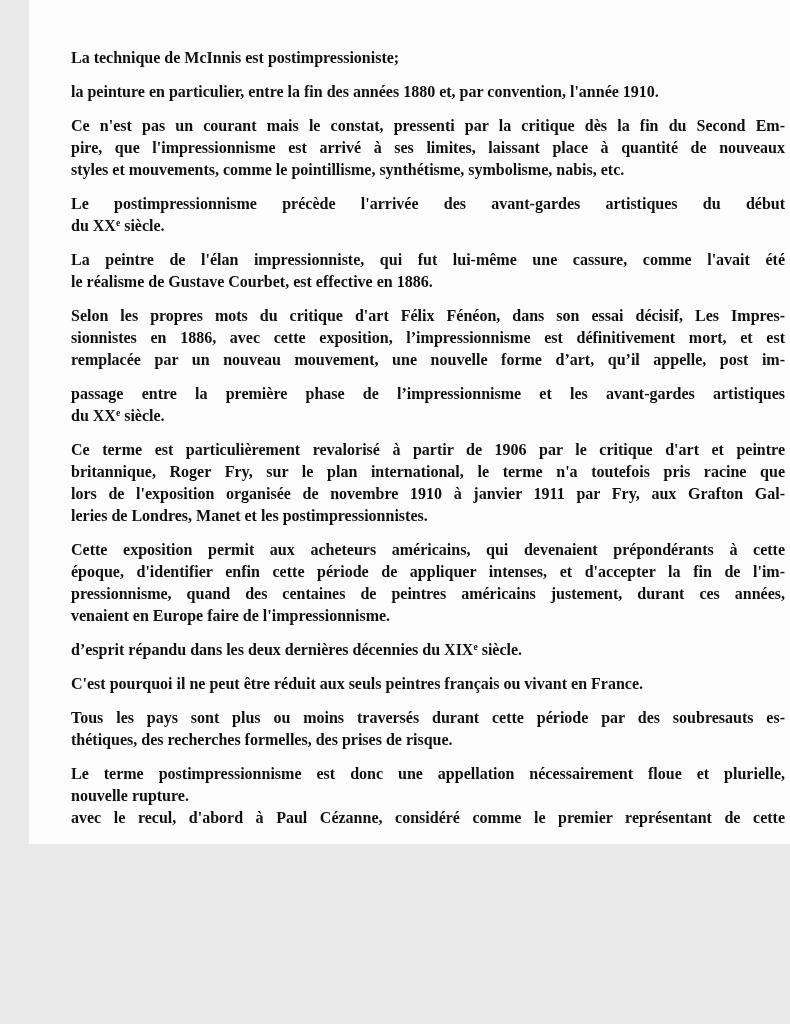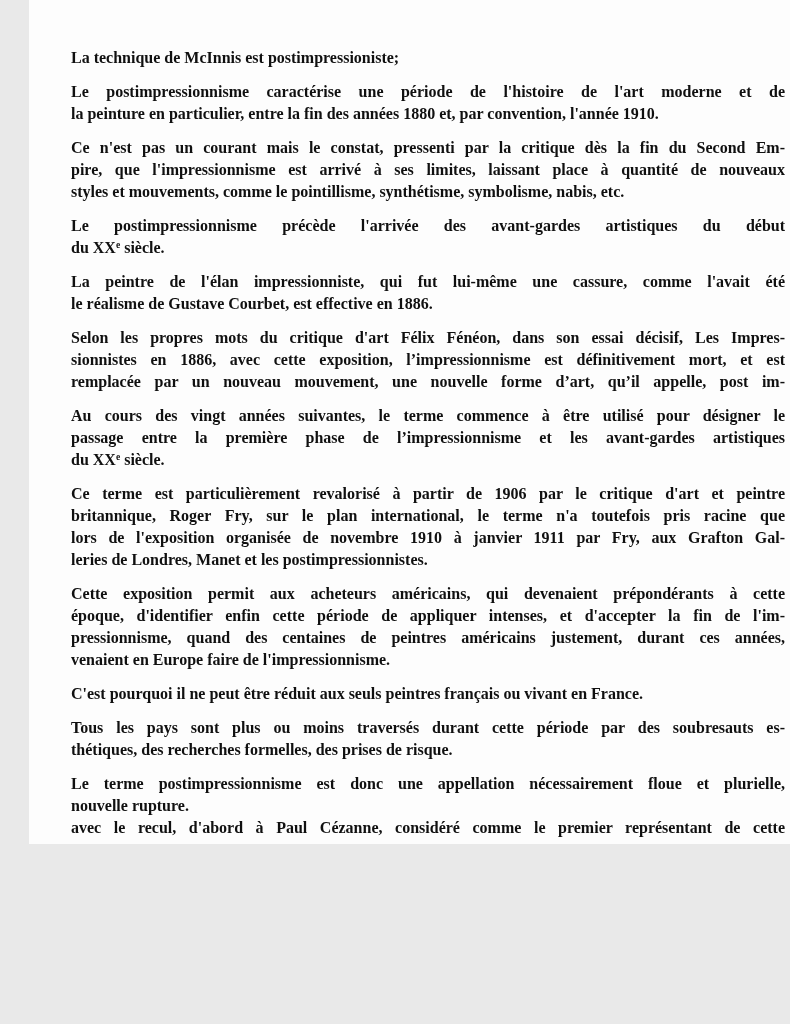--- a/index.html
+++ b/index.html
@@ -79,21 +79,20 @@
 <body>
 
 <div class="page">
   <div class="content">
 
     <div class="para">
       <span class="ln last">La technique de McInnis est postimpressioniste;</span>
     </div>
 
     <div class="para">
-      <span class="ln just">Le postimpressionnisme caractérise une période de l'histoire de l'art moderne et de</span>
       <span class="ln last">la peinture en particulier, entre la fin des années 1880 et, par convention, l'année 1910.</span>
     </div>
 
     <div class="para">
       <span class="ln just">Ce n'est pas un courant mais le constat, pressenti par la critique dès la fin du Second Em-</span>
       <span class="ln just">pire, que l'impressionnisme est arrivé à ses limites, laissant place à quantité de nouveaux</span>
       <span class="ln last">styles et mouvements, comme le pointillisme, synthétisme, symbolisme, nabis, etc.</span>
     </div>
 
     <div class="para">
@@ -106,40 +105,40 @@
       <span class="ln last">le réalisme de Gustave Courbet, est effective en 1886.</span>
     </div>
 
     <div class="para">
       <span class="ln just">Selon les propres mots du critique d'art Félix Fénéon, dans son essai décisif, Les Impres-</span>
       <span class="ln just">sionnistes en 1886, avec cette exposition, l’impressionnisme est définitivement mort, et est</span>
       <span class="ln just">remplacée par un nouveau mouvement, une nouvelle forme d’art, qu’il appelle, post im-</span>
     </div>
 
     <div class="para">
-      <span class="ln just">Au cours des vingt années suivantes, le terme commence à être utilisé pour désigner le</span>
       <span class="ln just">passage entre la première phase de l’impressionnisme et les avant-gardes artistiques</span>
       <span class="ln last"><span>du XX</span><sup class="sup">e</sup><span> siècle.</span></span>
     </div>
 
     <div class="para">
       <span class="ln just">Ce terme est particulièrement revalorisé à partir de 1906 par le critique d'art et peintre</span>
       <span class="ln just">britannique, Roger Fry, sur le plan international, le terme n'a toutefois pris racine que</span>
       <span class="ln just">lors de l'exposition organisée de novembre 1910 à janvier 1911 par Fry, aux Grafton Gal-</span>
       <span class="ln last">leries de Londres, Manet et les postimpressionnistes.</span>
     </div>
 
     <div class="para">
       <span class="ln just">Cette exposition permit aux acheteurs américains, qui devenaient prépondérants à cette</span>
       <span class="ln just">époque, d'identifier enfin cette période de appliquer intenses, et d'accepter la fin de l'im-</span>
       <span class="ln just">pressionnisme, quand des centaines de peintres américains justement, durant ces années,</span>
       <span class="ln last">venaient en Europe faire de l'impressionnisme.</span>
     </div>
 
     <div class="para">
+      <span class="ln last"><span>d’esprit répandu dans les deux dernières décennies du XIX</span><sup class="sup">e</sup><span> siècle.</span></span>
     </div>
 
     <div class="para">
       <span class="ln last">C'est pourquoi il ne peut être réduit aux seuls peintres français ou vivant en France.</span>
     </div>
 
     <div class="para">
       <span class="ln just">Tous les pays sont plus ou moins traversés durant cette période par des soubresauts es-</span>
       <span class="ln last">thétiques, des recherches formelles, des prises de risque.</span>
     </div>

